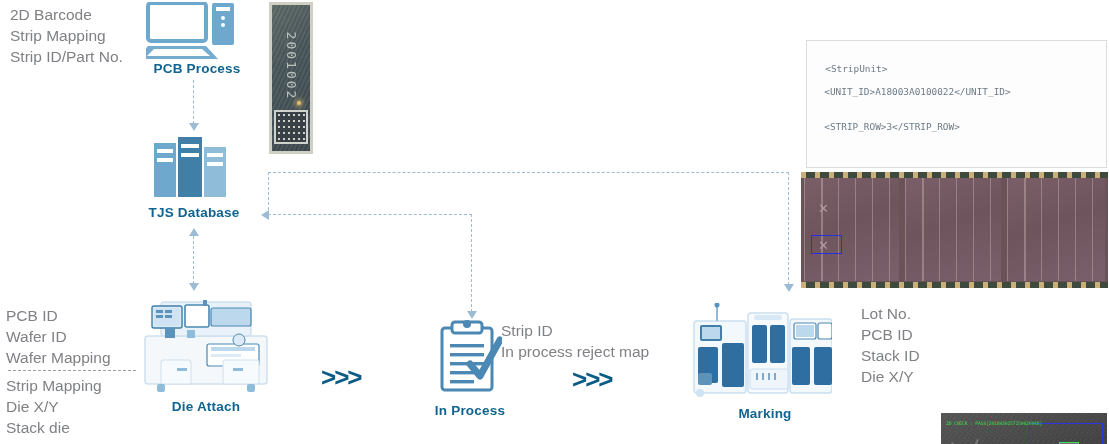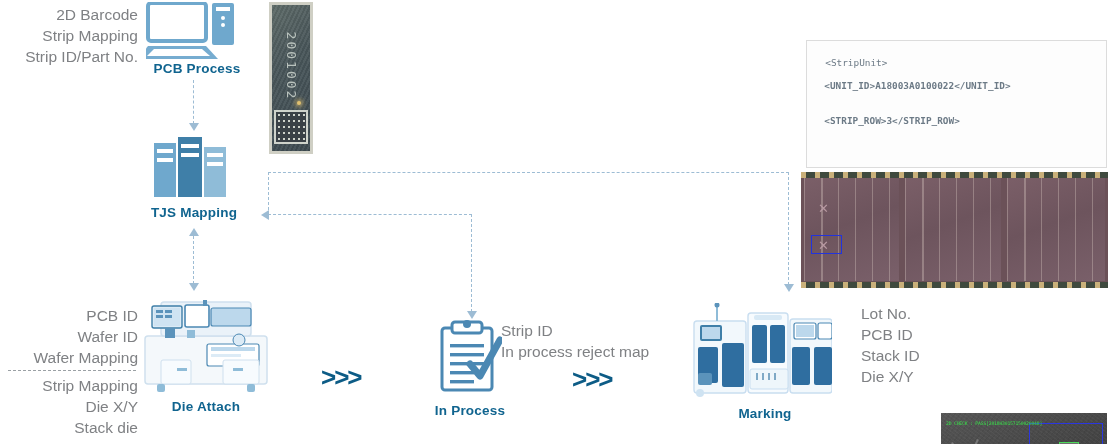--- a/index.html
+++ b/index.html
@@ -7,21 +7,21 @@
     width:1109px;height:444px;position:relative;overflow:hidden;
     font-family:"Liberation Sans","DejaVu Sans",sans-serif;
     color:#808285;
   }
   .abs{position:absolute;}
 
   
   .annot{
     font-size:15.5px;line-height:21px;color:#7f8184;white-space:pre-line;
   }
-  .annot.right{text-align:right;}
+  .annot.right{text-align:left;}
   .annot.left{text-align:left;}
 
   .node-label{
     font-weight:bold;font-size:13.5px;color:#10648f;letter-spacing:.2px;
     text-align:center;white-space:nowrap;
   }
 
   .chev{
     color:#0d5c86;font-size:26px;font-weight:bold;letter-spacing:-2px;
     font-family:"Liberation Sans","DejaVu Sans",sans-serif;line-height:1;
@@ -46,24 +46,24 @@
   
   .divider{
     border-top:1.6px dashed #9aa0a4;width:128px;
   }
 
   
   .xml-panel{
     background:#fdfdfd;border:1px solid #dcdcdc;
     font-family:"DejaVu Sans Mono","Liberation Mono",monospace;
     font-size:9.4px;line-height:11.6px;color:#6c7a86;
-    padding:4px 6px 5px 7px;box-sizing:border-box;white-space:pre;
+    padding:10px 6px 5px 7px;box-sizing:border-box;white-space:pre;
     overflow:hidden;
   }
-  .xml-panel .ind{padding-left:1.1em;display:block;font-weight:bold;}
+  .xml-panel .ind{padding-left:1.1em;display:block;}
 
   
   .strip-photo{
     background:#cfcfc4;padding:3px;box-sizing:border-box;
   }
   .strip-inner{
     width:100%;height:100%;box-sizing:border-box;
     background:linear-gradient(135deg,#5e6b68 0%,#49565a 40%,#3d4a50 100%);
     position:relative;overflow:hidden;
   }
@@ -189,21 +189,21 @@
     <rect x="26" y="0" width="24" height="60" fill="#3f7fa8"></rect>
     <rect x="52" y="10" width="22" height="50" fill="#8fbcd8"></rect>
     <rect x="5" y="12" width="16" height="4" fill="#ffffff"></rect>
     <rect x="5" y="21" width="16" height="4" fill="#ffffff"></rect>
     <rect x="29" y="7" width="18" height="4" fill="#ffffff"></rect>
     <rect x="29" y="16" width="18" height="4" fill="#ffffff"></rect>
     <rect x="55" y="16" width="16" height="4" fill="#ffffff"></rect>
     <rect x="55" y="25" width="16" height="4" fill="#ffffff"></rect>
   </svg>
 </div>
-<div class="abs node-label" style="left:129px;top:205px;width:130px;">TJS Mapping</div>
+<div class="abs node-label" style="left:129px;top:205px;width:130px;">TJS Database</div>
 
 <div class="abs dline-v" style="left:193px;top:80px;height:44px;"></div>
 <div class="abs arrow-down" style="left:189px;top:123px;"></div>
 
 <div class="abs arrow-up" style="left:189px;top:228px;"></div>
 <div class="abs dline-v" style="left:193px;top:236px;height:48px;"></div>
 <div class="abs arrow-down" style="left:189px;top:283px;"></div>
 
 <div class="abs dline-h" style="left:268px;top:214px;width:204px;"></div>
 <div class="abs dline-v" style="left:471px;top:214px;height:98px;"></div>

